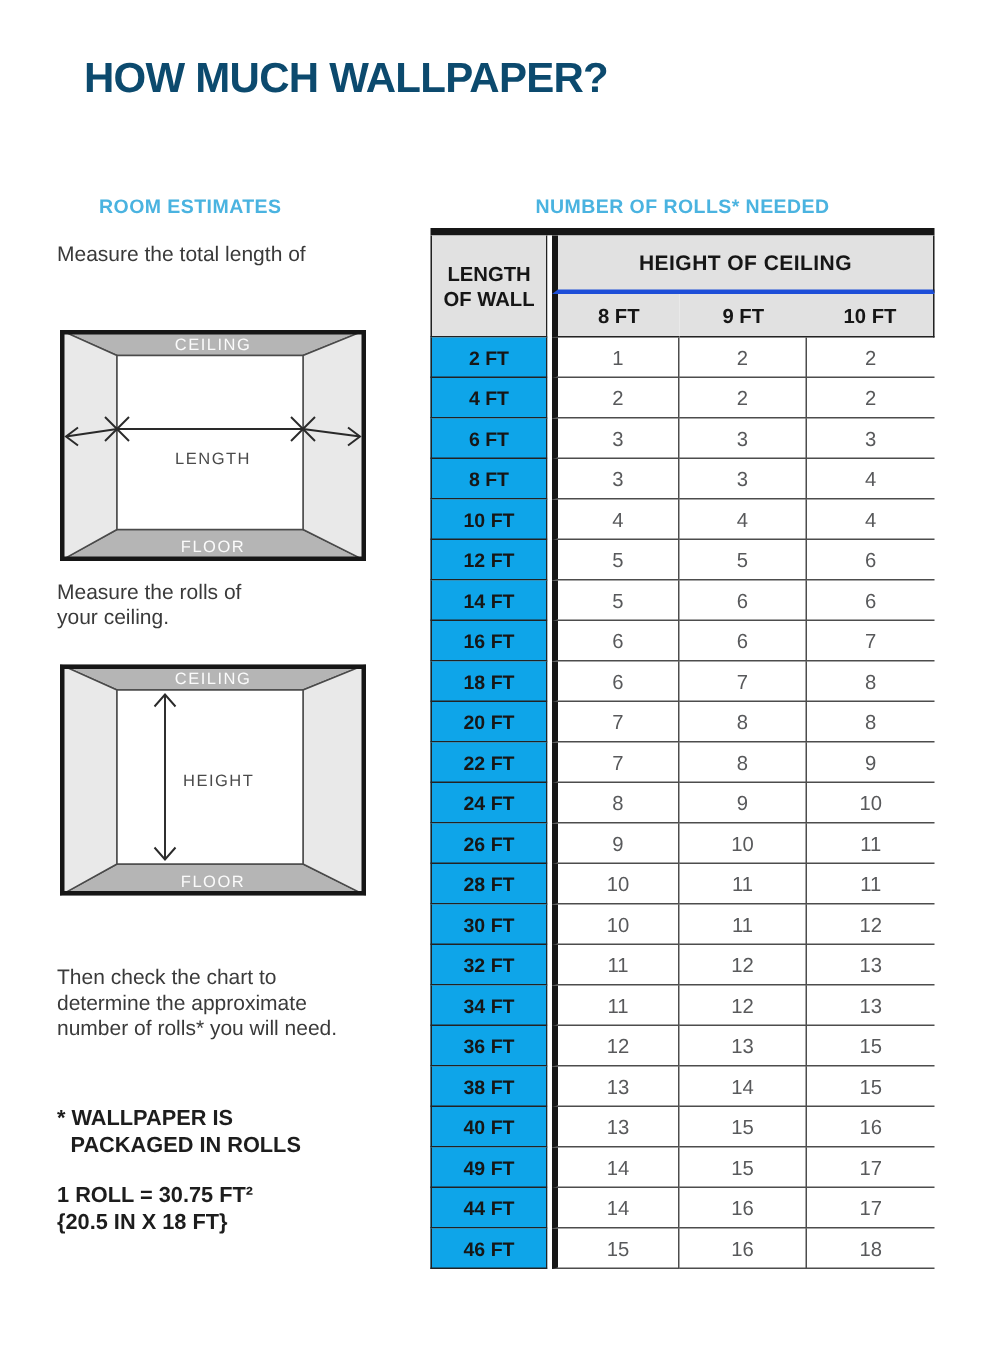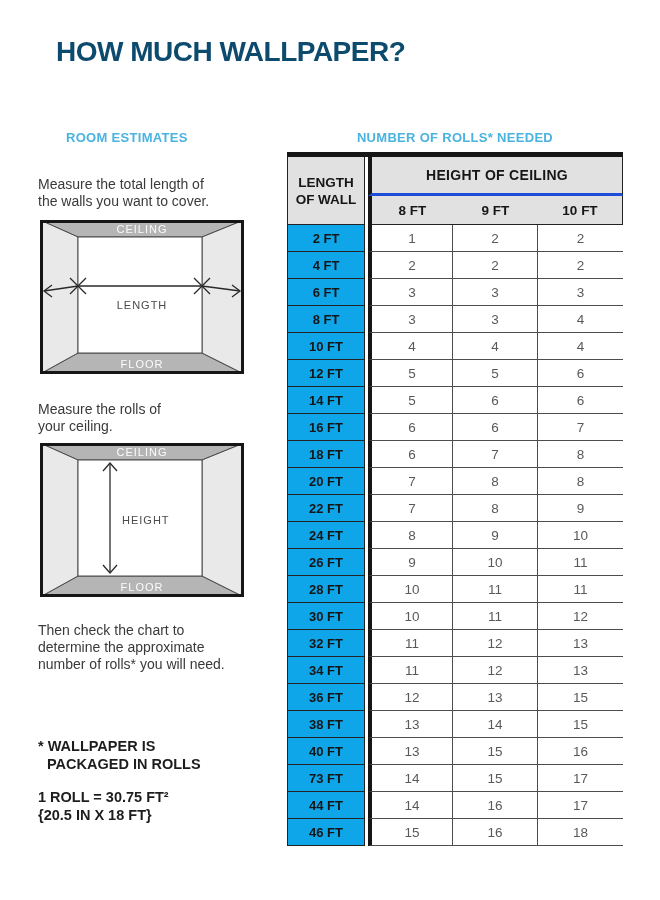--- a/index.html
+++ b/index.html
@@ -12,24 +12,24 @@
   .page-title{
     left:38px;top:36px;font-size:28px;font-weight:bold;color:#0c4a6e;
     letter-spacing:-0.5px;
     margin-left:18px;
   }
   .section-head{
     font-size:13px;font-weight:bold;color:#4ab3e0;letter-spacing:0.3px;
   }
   .room-head{left:38px;top:130px;margin-left:28px;}
   .rolls-head{left:287px;top:130px;width:336px;text-align:center;}
-  .para{font-size:14px;line-height:17px;color:#3a3a3a;margin-top:15px;}
+  .para{font-size:14px;line-height:17px;color:#3a3a3a;}
   .p1{left:38px;top:161px;}
   .p2{left:38px;top:386px;}
-  .p3{left:38px;top:607px;}
+  .p3{left:38px;top:643px;}
   .footnote{left:38px;top:737px;font-size:14.5px;font-weight:bold;color:#1d1d1d;line-height:18px;}
   .footnote .indent{padding-left:9px;}
   .rollinfo{left:38px;top:788px;font-size:14.5px;font-weight:bold;color:#1d1d1d;line-height:18px;}
   .diagram1{left:40px;top:220px;}
   .diagram2{left:40px;top:443px;}
 
   
   .rolls-table{left:287px;top:152px;width:336px;}
   .top-bar{height:5px;background:#161616;}
   .grid{
@@ -66,21 +66,20 @@
 </head>
 <body>
 
 <div class="abs page-title">HOW MUCH WALLPAPER?</div>
 
 <div class="abs section-head room-head">ROOM ESTIMATES</div>
 <div class="abs section-head rolls-head">NUMBER OF ROLLS* NEEDED</div>
 
 <div class="abs para p1">
   <div>Measure the total length of</div>
-  <div>the walls you want to cover.</div>
 </div>
 
 <svg class="abs diagram1" width="204" height="154" viewBox="0 0 204 154">
   <polygon points="0,0 204,0 162,17 38,17" fill="#b5b5b5" stroke="#4a4a4a" stroke-width="1"></polygon>
   <polygon points="0,154 204,154 162,133 38,133" fill="#b5b5b5" stroke="#4a4a4a" stroke-width="1"></polygon>
   <polygon points="0,0 38,17 38,133 0,154" fill="#e9e9e9" stroke="#4a4a4a" stroke-width="1"></polygon>
   <polygon points="204,0 162,17 162,133 204,154" fill="#e9e9e9" stroke="#4a4a4a" stroke-width="1"></polygon>
   <rect x="38" y="17" width="124" height="116" fill="#ffffff" stroke="#4a4a4a" stroke-width="1"></rect>
 
   <g stroke="#2a2a2a" stroke-width="1.3" fill="none">
@@ -243,21 +242,21 @@
       <div class="cell rl">38 FT</div>
       <div class="gapcell"></div>
       <div class="cell val v1">13</div>
       <div class="cell val v2">14</div>
       <div class="cell val v3">15</div>
       <div class="cell rl">40 FT</div>
       <div class="gapcell"></div>
       <div class="cell val v1">13</div>
       <div class="cell val v2">15</div>
       <div class="cell val v3">16</div>
-      <div class="cell rl">73 FT</div>
+      <div class="cell rl">49 FT</div>
       <div class="gapcell"></div>
       <div class="cell val v1">14</div>
       <div class="cell val v2">15</div>
       <div class="cell val v3">17</div>
       <div class="cell rl">44 FT</div>
       <div class="gapcell"></div>
       <div class="cell val v1">14</div>
       <div class="cell val v2">16</div>
       <div class="cell val v3">17</div>
       <div class="cell rl">46 FT</div>

